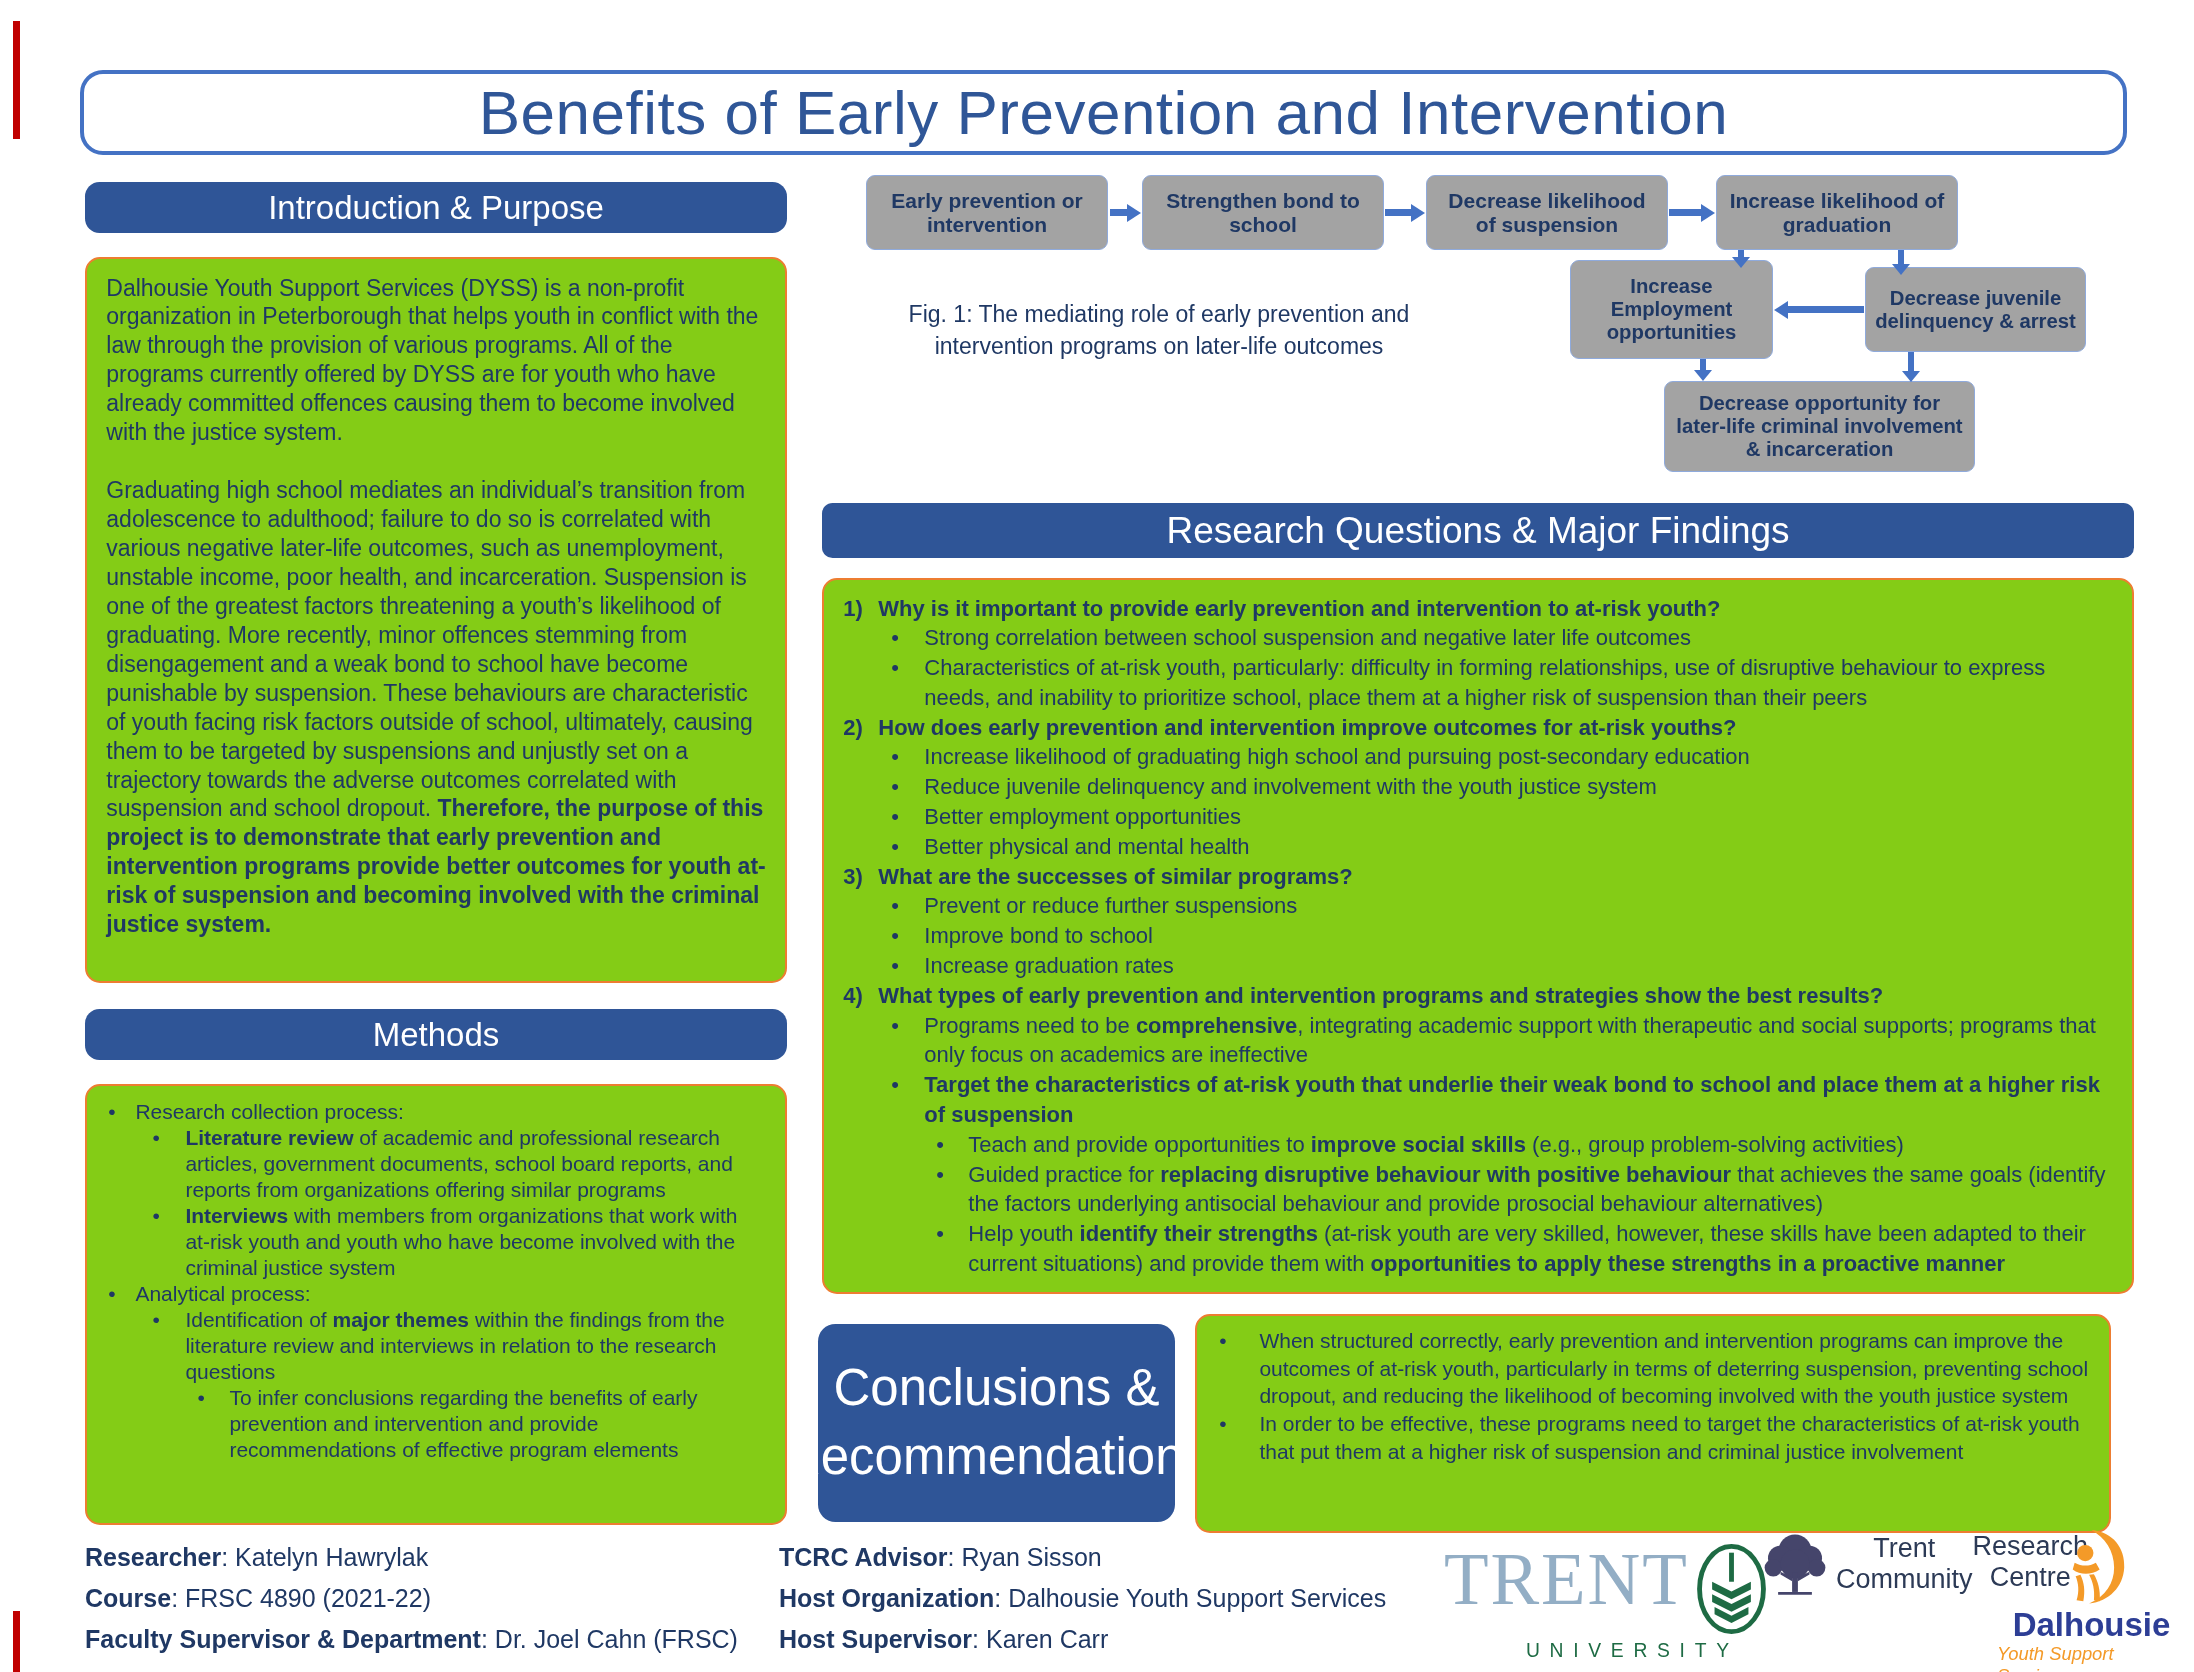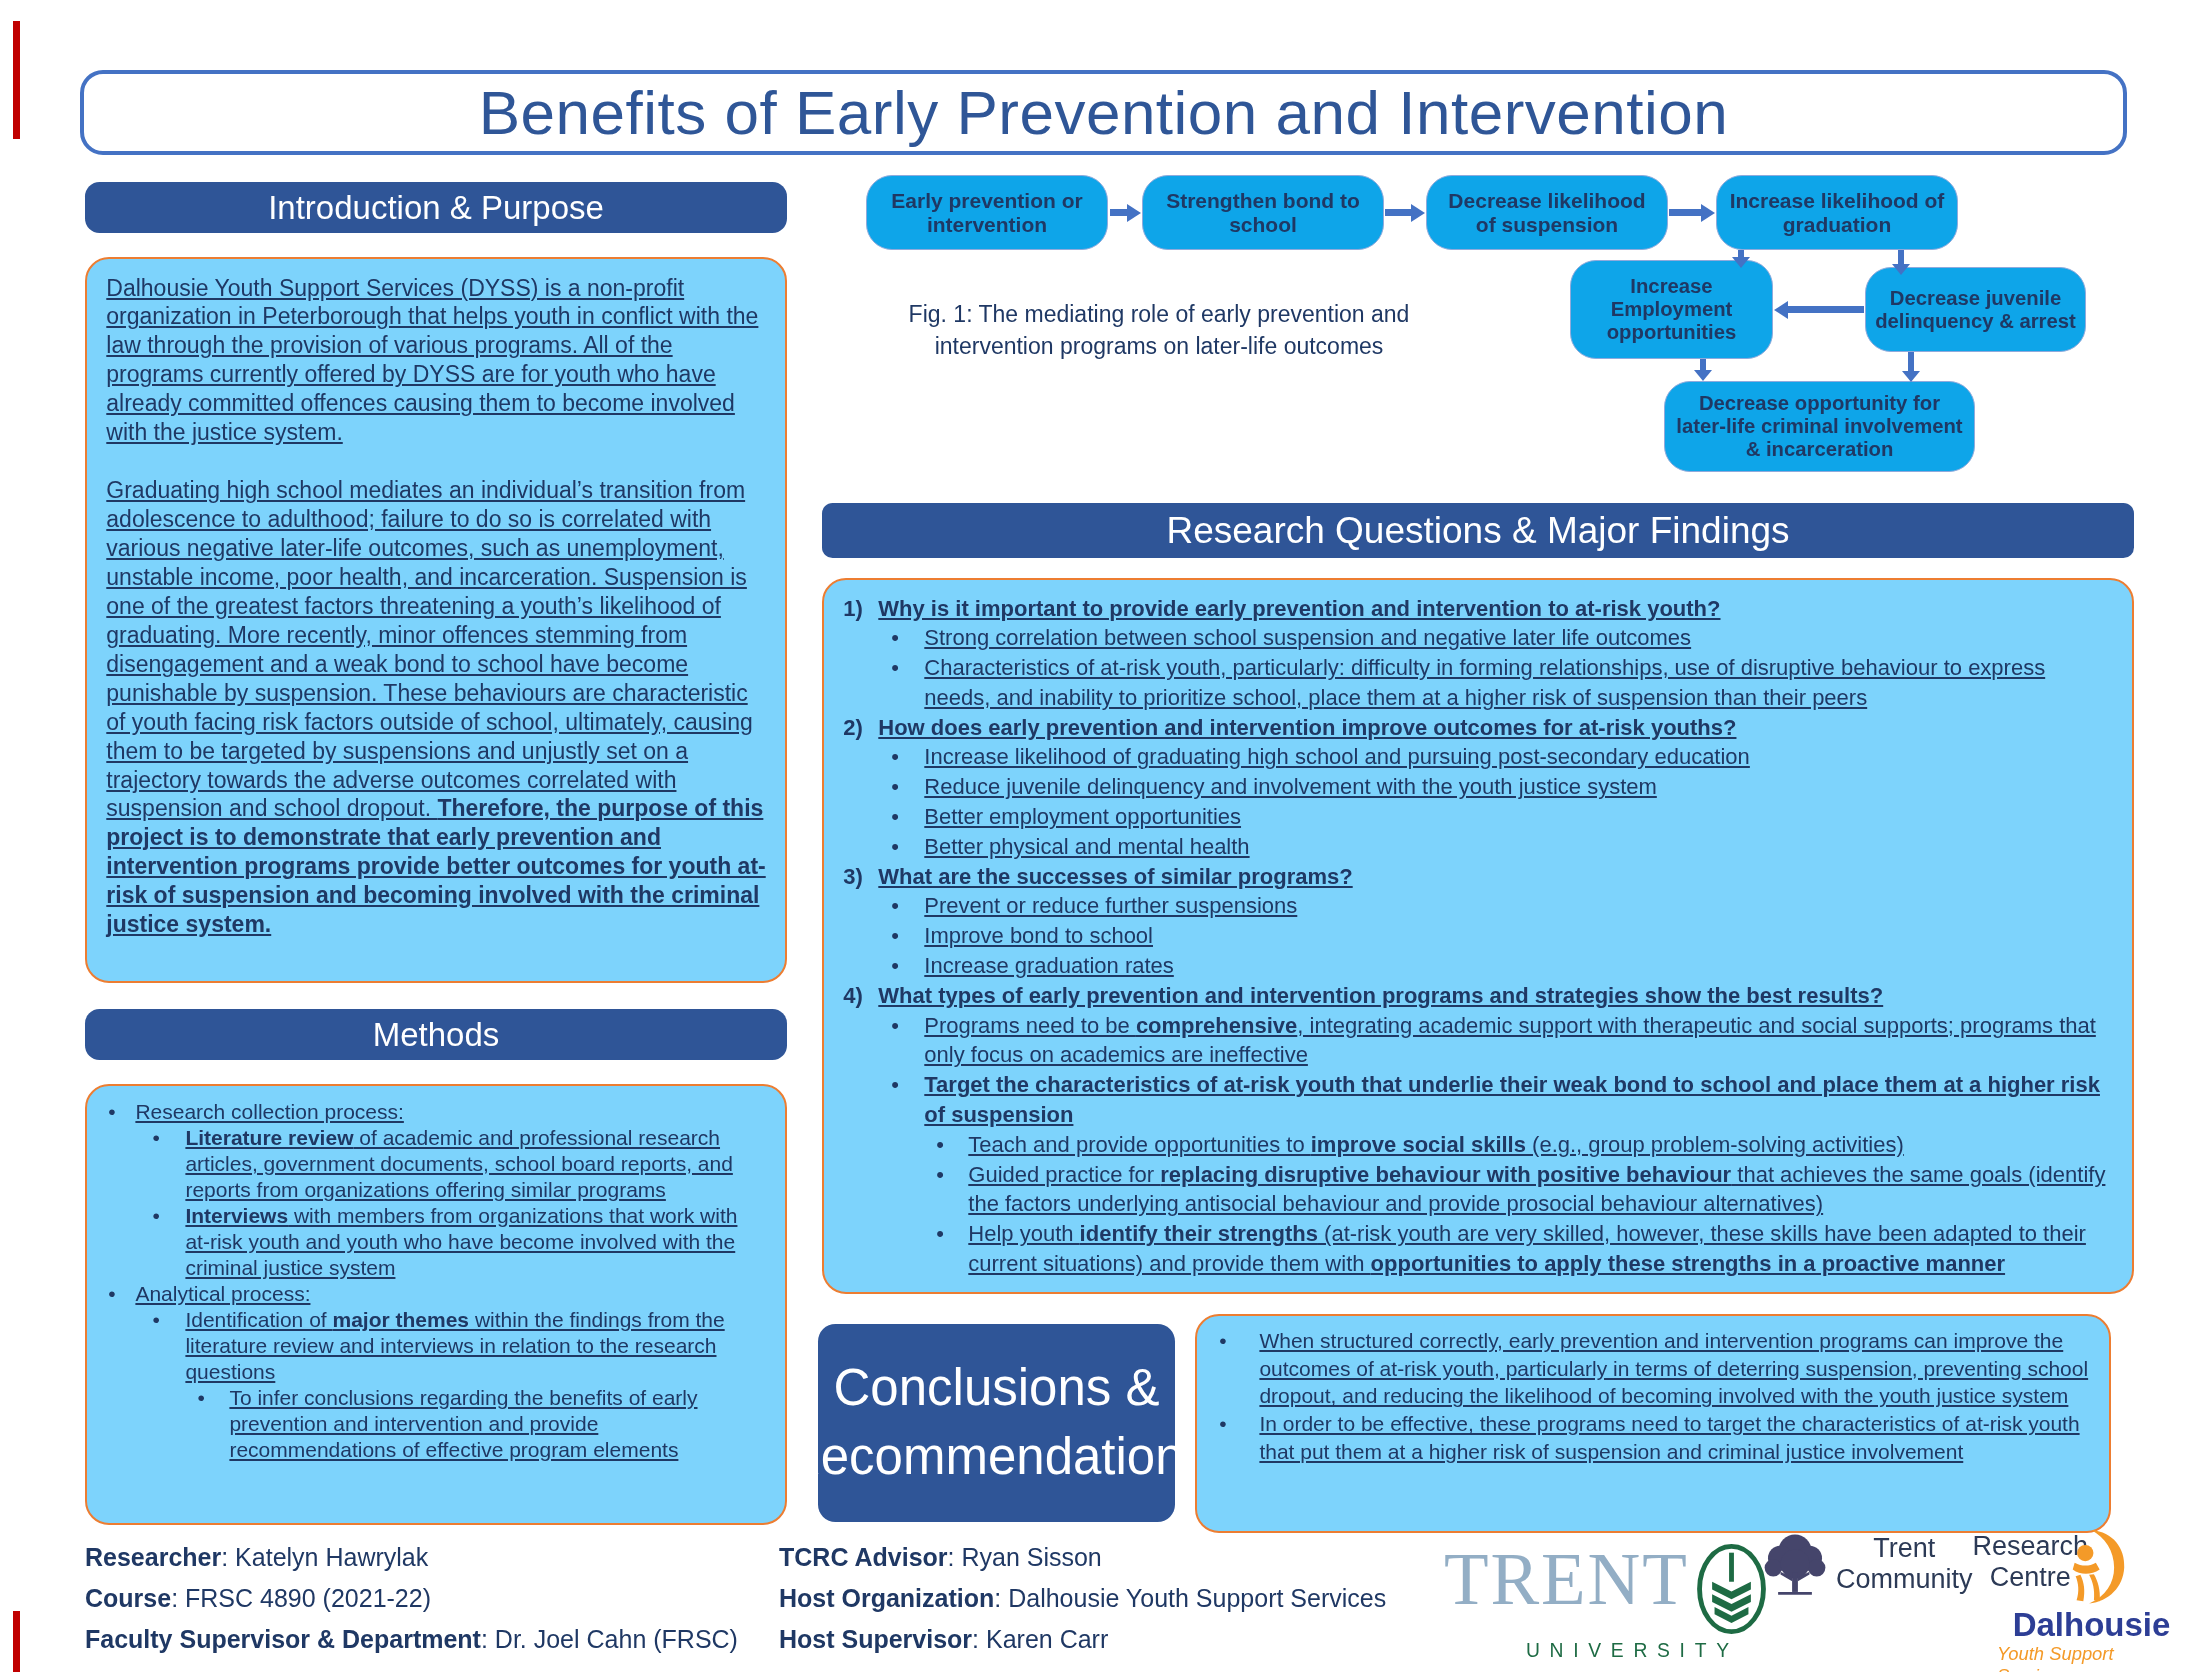--- a/index.html
+++ b/index.html
@@ -20,22 +20,22 @@
   
   .sec-header{position:absolute;background:#2F5597;color:#ffffff;display:flex;
               align-items:center;justify-content:center;text-align:right;border-radius:14.5px;}
   .hdr-intro{left:85px;top:170px;width:702px;height:51px;font-size:33px;}
   .hdr-methods{left:85px;top:997px;width:702px;height:51px;font-size:33px;}
   .hdr-research{left:822px;top:491px;width:1312px;height:55px;font-size:37px;border-radius:10.6px;}
   .hdr-conclusions{left:818px;top:1312px;width:357px;height:198px;font-size:51px;line-height:1.35;
                    border-radius:17.4px;flex-direction:column;}
 
   
-  .content-box{position:absolute;background:#7dd3fc;border:2.4px solid #ED7D31;border-radius:24px;
-               box-sizing:border-box;overflow:hidden;text-decoration:underline;}
+  .content-box{position:absolute;background:#84cc16;border:2.4px solid #ED7D31;border-radius:15px;
+               box-sizing:border-box;overflow:hidden;}
   .box-intro{left:85px;top:245px;width:702px;height:726px;padding:14.5px 19.3px;
              font-size:23px;line-height:1.26;}
   .box-intro p{margin:0 0 28.5px 0;}
   .box-intro p:last-child{margin:0;}
   .box-methods{left:85px;top:1072px;width:702px;height:441px;padding:12.6px 17.4px;
                font-size:21px;line-height:1.24;}
   .box-research{left:822px;top:566px;width:1312px;height:716px;padding:13.5px 19.3px;
                 font-size:22px;line-height:1.355;}
   .box-conclusions{left:1195px;top:1302px;width:916px;height:219px;padding:10.6px 18.4px;
                    font-size:21px;line-height:1.33;}
@@ -47,21 +47,21 @@
   .lv1{padding-left:31px;}
   .lv1::before{content:"\2022";position:absolute;left:3.9px;}
   .lv2{padding-left:81px;}
   .lv2::before{content:"\2022";position:absolute;left:48px;}
   .lv3{padding-left:125px;}
   .lv3::before{content:"\2022";position:absolute;left:93px;}
   .qline{font-weight:bold;position:relative;padding-left:35px;}
   .qnum{position:absolute;left:0;}
 
   
-  .flow-node{position:absolute;background:#0ea5e9;border:1.5px solid #8FAADC;border-radius:26px;
+  .flow-node{position:absolute;background:#a3a3a3;border:1.5px solid #8FAADC;border-radius:9px;
              display:flex;align-items:center;justify-content:center;text-align:center;
              font-weight:bold;color:#1F3864;box-sizing:border-box;padding:4.8px 8.7px;}
   .fig-caption{position:absolute;left:871px;top:286px;width:576px;text-align:center;
                font-size:23px;line-height:1.4;color:#1F3864;}
 
   .arrow-right,.arrow-left{position:absolute;display:flex;align-items:center;}
   .arrow-right .shaft,.arrow-left .shaft{height:6.8px;background:#4472C4;flex:1;}
   .arrow-right .head{width:0;height:0;border-left:14.5px solid #4472C4;
                      border-top:9.7px solid transparent;border-bottom:9.7px solid transparent;}
   .arrow-left .head{width:0;height:0;border-right:14.5px solid #4472C4;

